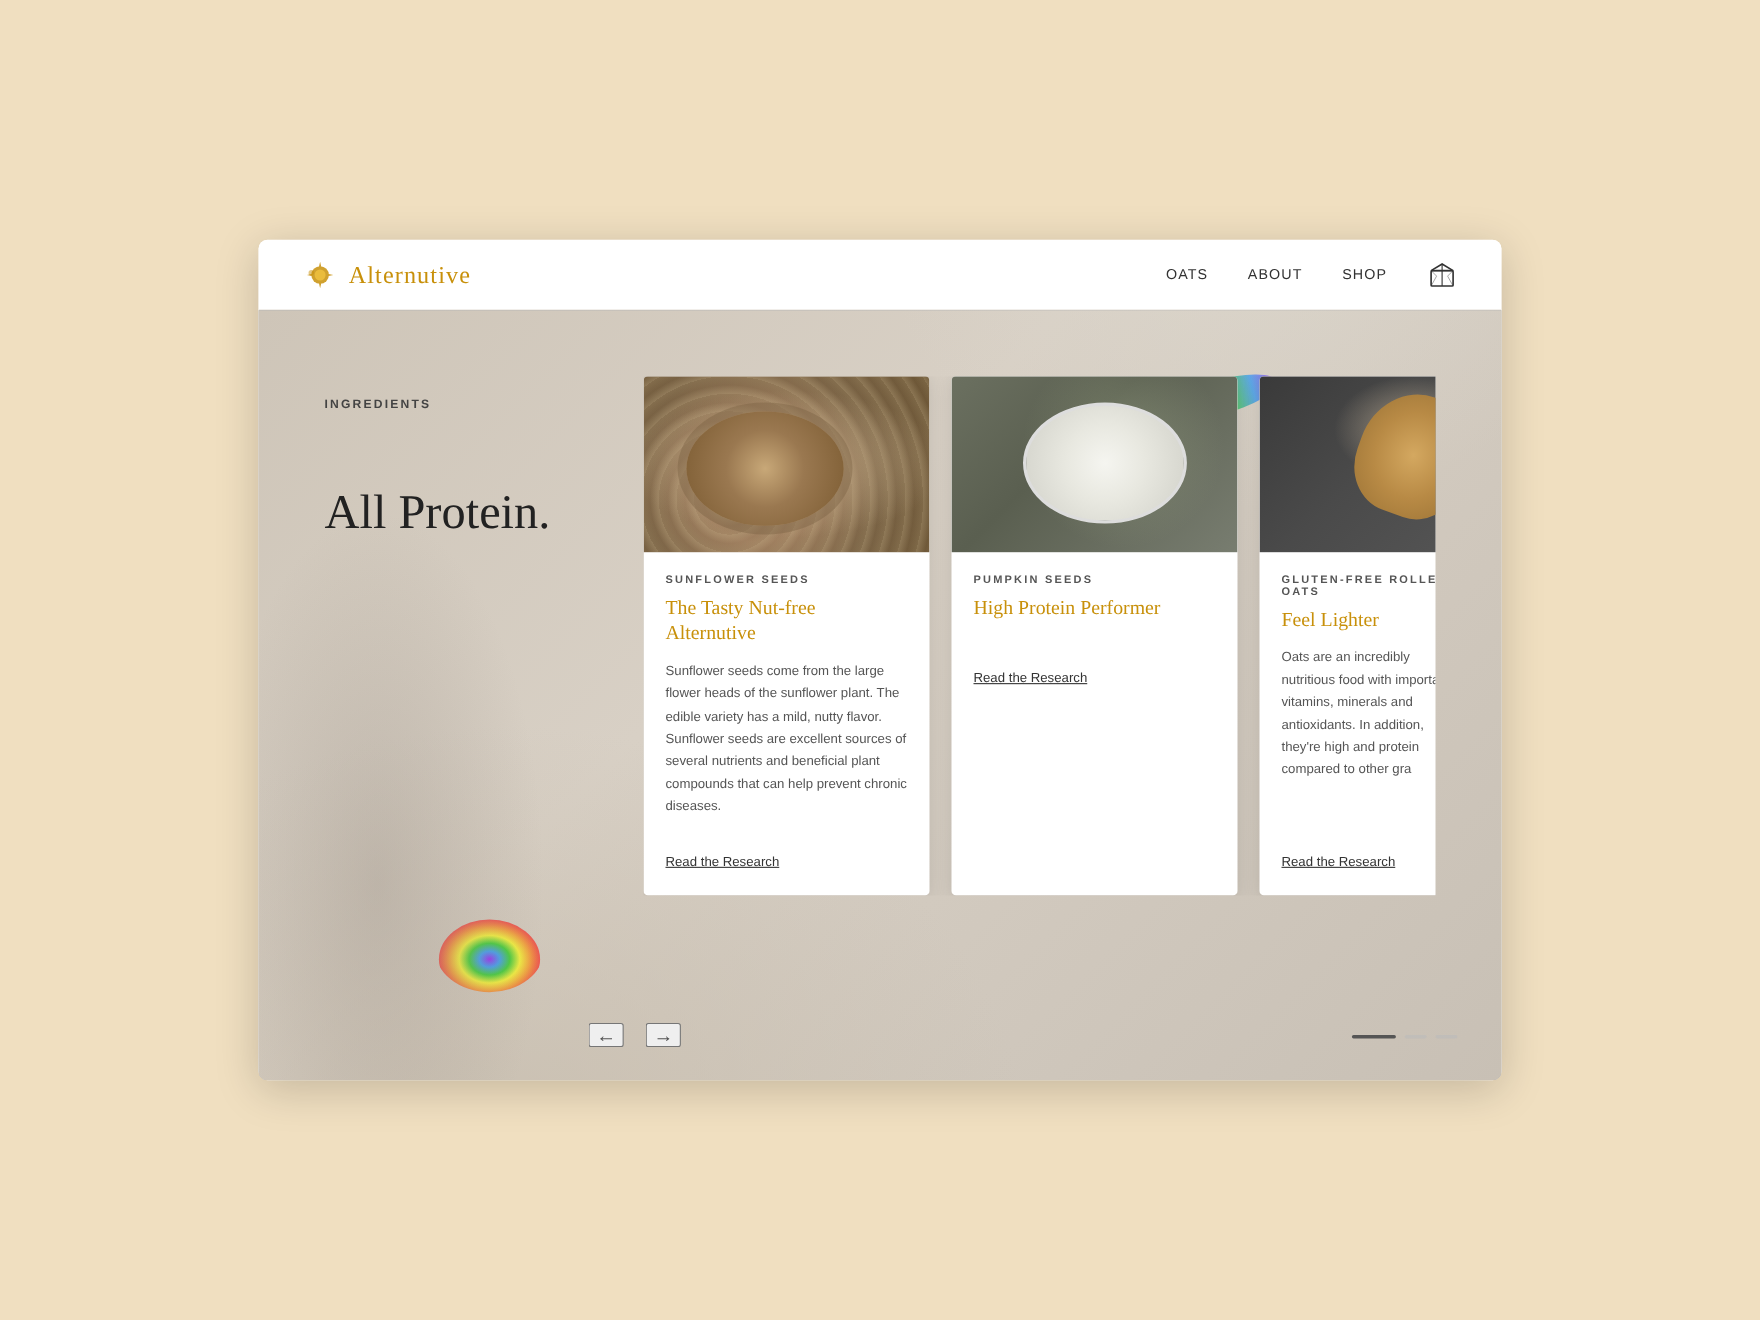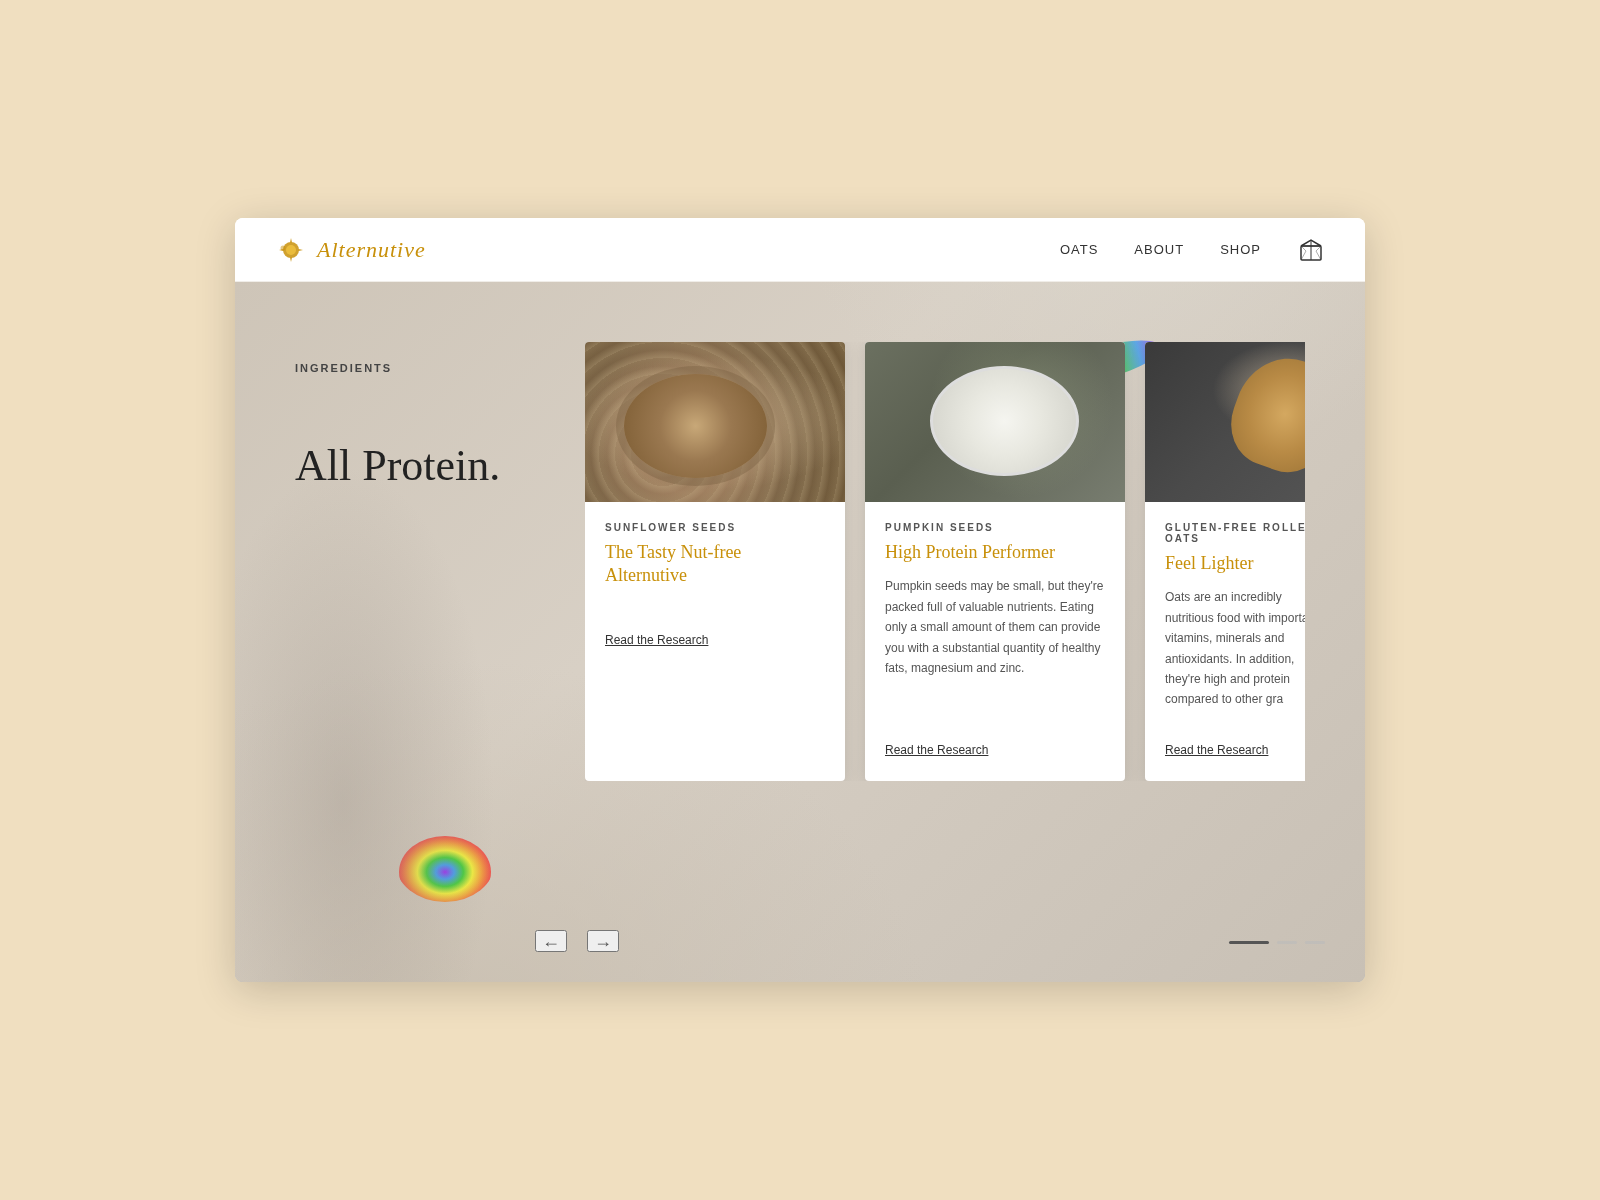--- a/index.html
+++ b/index.html
@@ -40,21 +40,20 @@
     }
 
     .logo-icon {
       width: 32px;
       height: 32px;
     }
 
     .logo-text {
       font-size: 22px;
       color: #c8900a;
-      font-style: italic;
       letter-spacing: 1px;
       font-family: 'Georgia', serif;
     }
 
     .nav-links {
       display: flex;
       align-items: center;
       gap: 36px;
     }
 
@@ -440,30 +439,30 @@
         </h1>
       </div>
 
       <div class="cards-area">
 
         <div class="card">
           <div class="card-image img-sunflower"></div>
           <div class="card-body">
             <div class="card-category">SUNFLOWER SEEDS</div>
             <div class="card-title">The Tasty Nut-free Alternutive</div>
+            <div class="card-desc">Sunflower seeds come from the large flower heads of the sunflower plant. The edible variety has a mild, nutty flavor. Sunflower seeds are excellent sources of several nutrients and beneficial plant compounds that can help prevent chronic diseases.</div>
             <a class="card-link" href="#">Read the Research</a>
           </div>
         </div>
 
         <div class="card">
           <div class="card-image img-pumpkin"></div>
           <div class="card-body">
             <div class="card-category">PUMPKIN SEEDS</div>
             <div class="card-title">High Protein Performer</div>
-            <div class="card-desc">Pumpkin seeds may be small, but they're packed full of valuable nutrients. Eating only a small amount of them can provide you with a substantial quantity of healthy fats, magnesium and zinc.</div>
             <a class="card-link" href="#">Read the Research</a>
           </div>
         </div>
 
         <div class="card">
           <div class="card-image img-oats"></div>
           <div class="card-body">
             <div class="card-category">GLUTEN-FREE ROLLED OATS</div>
             <div class="card-title">Feel Lighter</div>
             <div class="card-desc">Oats are an incredibly nutritious food with important vitamins, minerals and antioxidants. In addition, they're high and protein compared to other gra</div>

